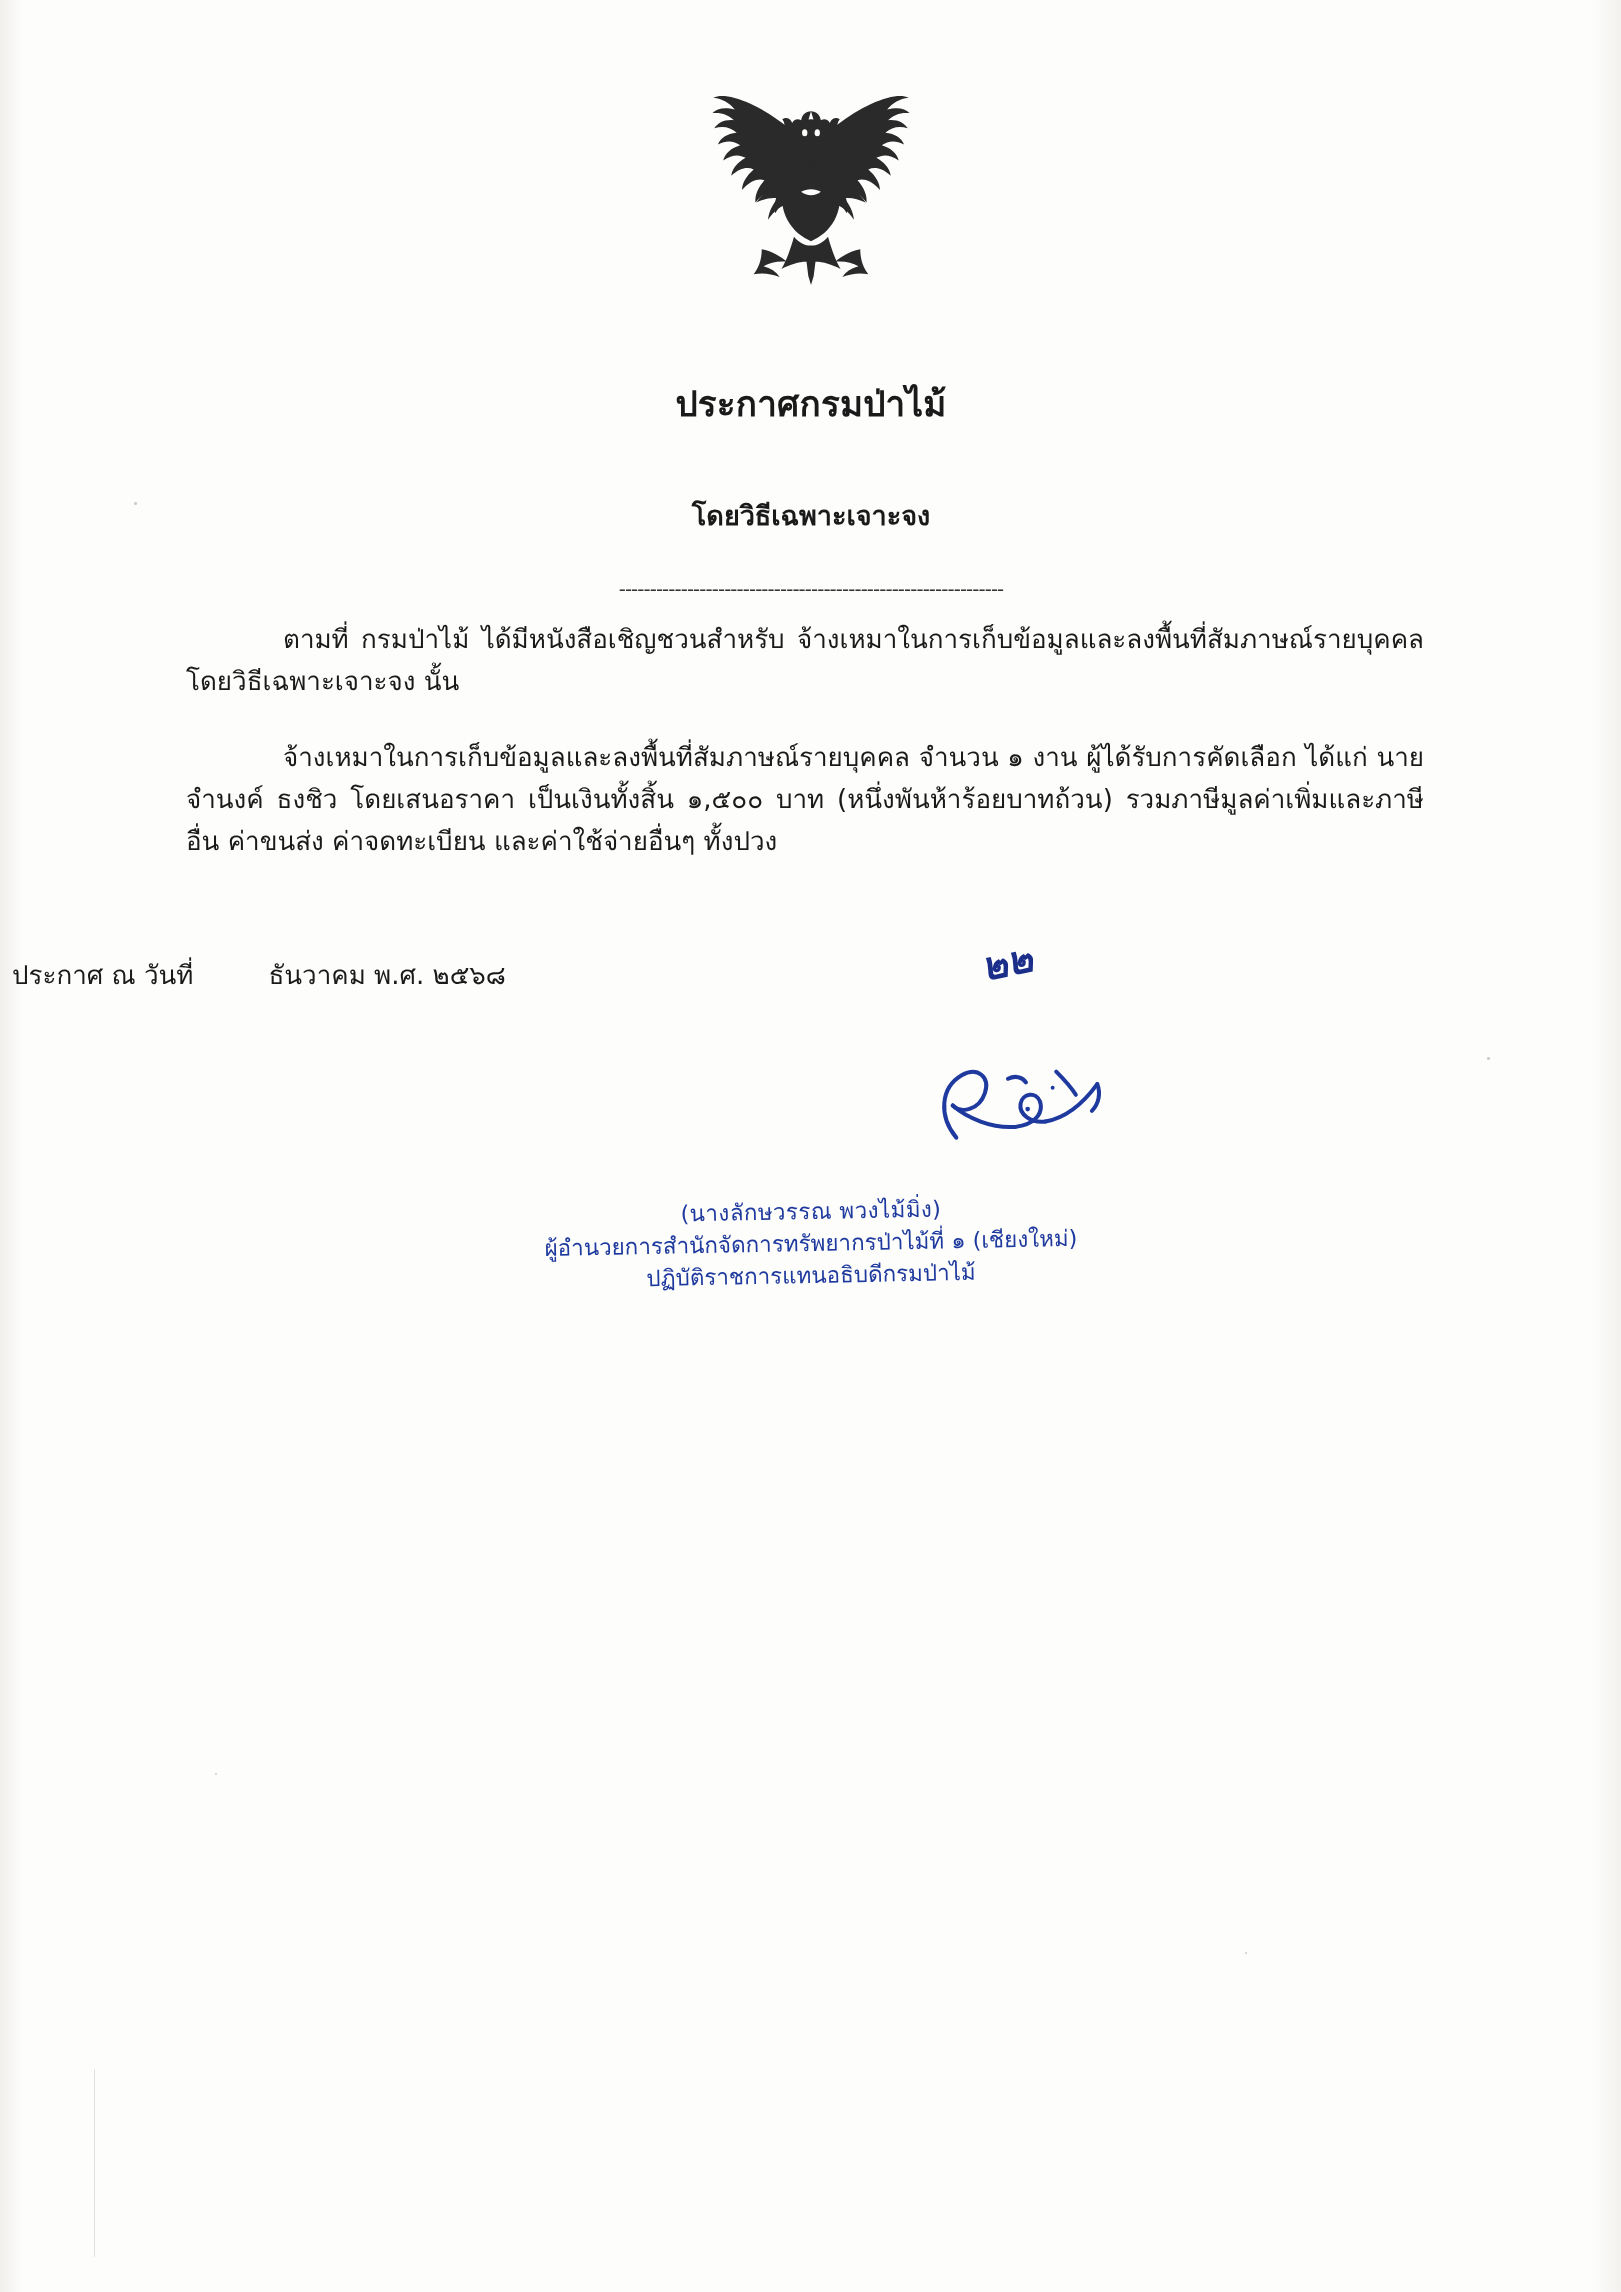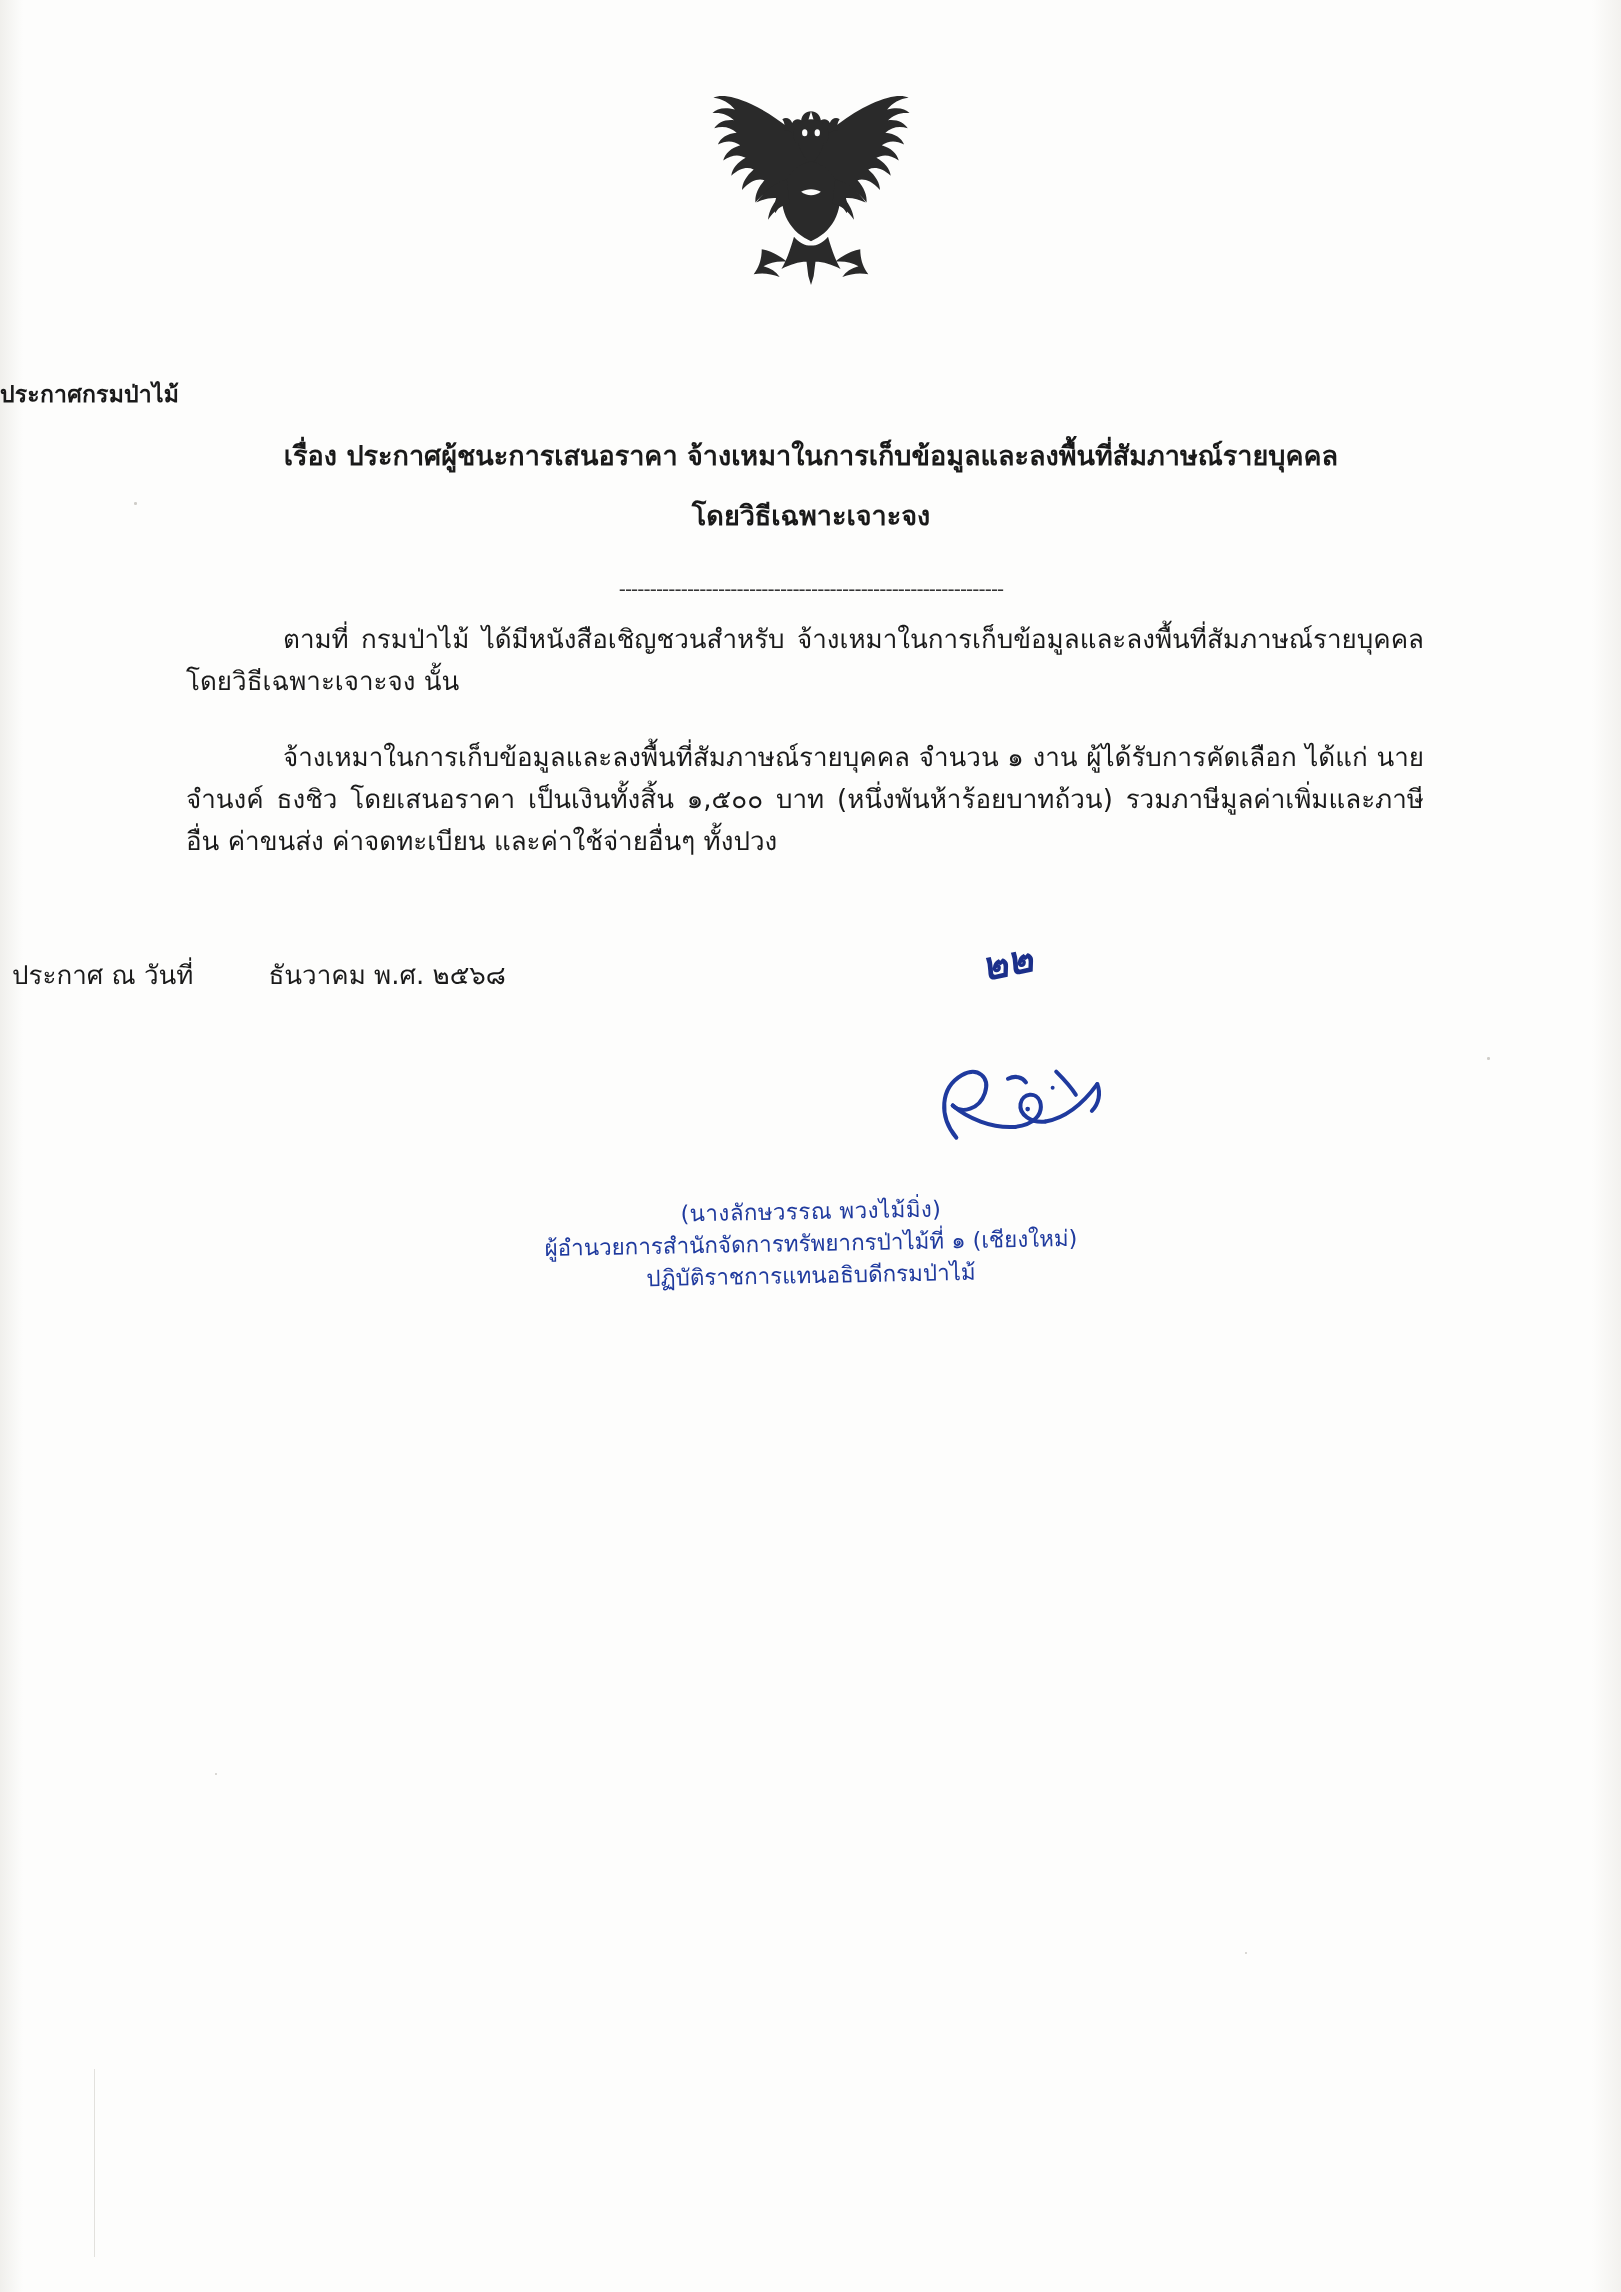--- a/index.html
+++ b/index.html
@@ -60,21 +60,22 @@
     height: 215px;
   }
   .emblem svg { display: block; width: 100%; height: 100%; }
 
   
   .doc-title {
     position: absolute;
     top: 376px;
     left: 0;
     width: 100%;
-    font-size: 23px;
+    text-align: center;
+    font-size: 35px;
     font-weight: 700;
     letter-spacing: 0.2px;
     font-family: Liberation Serif, serif;
   }
   .doc-subject {
     position: absolute;
     top: 434px;
     left: 0;
     width: 100%;
     text-align: center;
@@ -213,24 +214,20 @@
       <g fill="#fdfdfc">
         <ellipse cx="108" cy="60" rx="3" ry="4"></ellipse>
         <ellipse cx="122" cy="60" rx="3" ry="4"></ellipse>
         <path d="M104 126 C110 122 120 122 126 126 C120 131 110 131 104 126 Z"></path>
       </g>
     </svg>
   </div>
 
   <div class="doc-title">ประกาศกรมป่าไม้</div>
 
-  <div class="doc-subject">
-    <span class="label">เรื่อง</span>
-    <span>ประกาศผู้ชนะการเสนอราคา จ้างเหมาในการเก็บข้อมูลและลงพื้นที่สัมภาษณ์รายบุคคล</span>
-  </div>
 
   <div class="doc-method">โดยวิธีเฉพาะเจาะจง</div>
 
   <div class="rule">--------------------------------------------------------------</div>
 
   <div class="body-wrap">
     <p class="para"><span class="indent"></span><span>ตามที่ กรมป่าไม้ ได้มีหนังสือเชิญชวนสำหรับ จ้างเหมาในการเก็บข้อมูลและลงพื้นที่สัมภาษณ์รายบุคคล โดยวิธีเฉพาะเจาะจง  นั้น</span></p>
     <p class="para"><span class="indent"></span><span>จ้างเหมาในการเก็บข้อมูลและลงพื้นที่สัมภาษณ์รายบุคคล จำนวน ๑ งาน ผู้ได้รับการคัดเลือก ได้แก่ นายจำนงค์  ธงชิว โดยเสนอราคา เป็นเงินทั้งสิ้น ๑,๕๐๐ บาท (หนึ่งพันห้าร้อยบาทถ้วน) รวมภาษีมูลค่าเพิ่มและภาษีอื่น ค่าขนส่ง ค่าจดทะเบียน และค่าใช้จ่ายอื่นๆ ทั้งปวง</span></p>
   </div>
 

